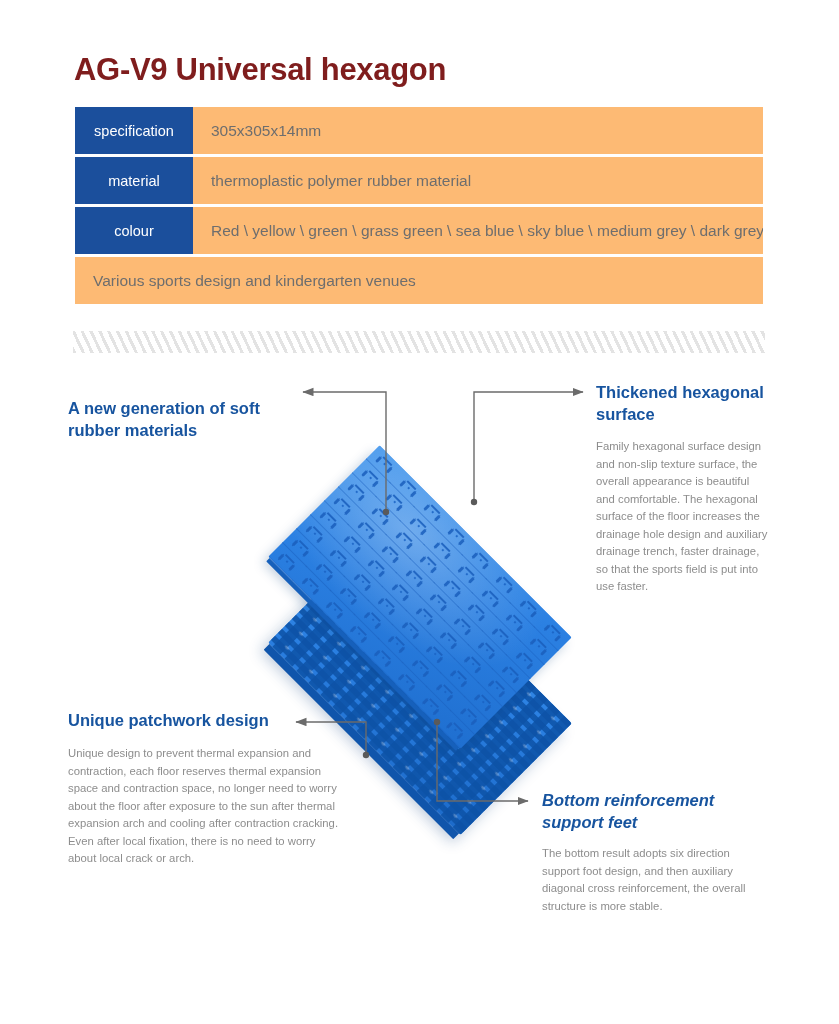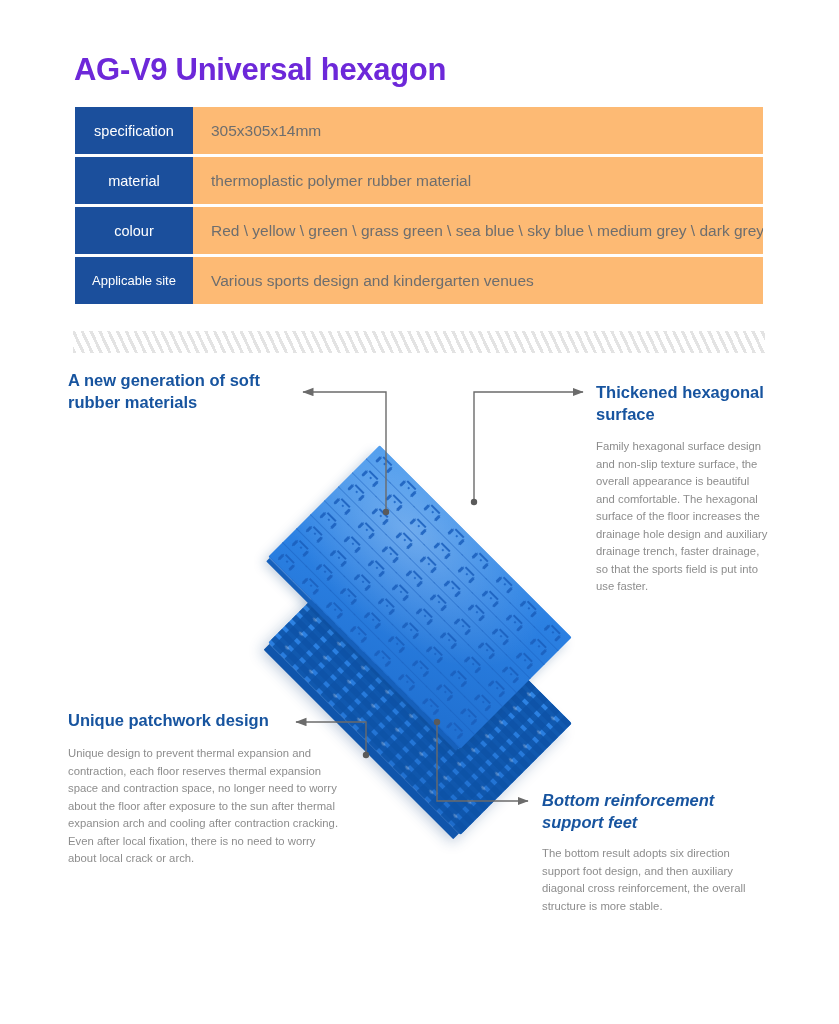--- a/index.html
+++ b/index.html
@@ -21,21 +21,21 @@
   }
 
   
   .page-title {
     position: absolute;
     left: 74px;
     top: 52px;
     font-size: 31px;
     font-weight: bold;
     letter-spacing: -0.3px;
-    color: #6d28d9;
+    color: #7f1d1d;
     white-space: nowrap;
   }
 
   
   .spec-table {
     position: absolute;
     left: 75px;
     top: 107px;
     width: 688px;
   }
@@ -166,21 +166,21 @@
     font-weight: bold;
     line-height: 1.33;
   }
   .callout-body {
     position: absolute;
     color: #8d8d8d;
     font-size: 11.3px;
     line-height: 1.55;
   }
 
-  .c1-title { left: 68px; top: 370px; width: 215px; }
+  .c1-title { left: 68px; top: 398px; width: 215px; }
   .c1-body  { left: 68px; top: 438px; width: 170px; }
 
   .c2-title { left: 596px; top: 382px; width: 185px; }
   .c2-body  { left: 596px; top: 438px; width: 175px; }
 
   .c3-title { left: 68px; top: 710px; width: 260px; }
   .c3-body  { left: 68px; top: 745px; width: 272px; }
 
   .c4-title { left: 542px; top: 790px; width: 210px; font-style: italic; }
   .c4-body  { left: 542px; top: 845px; width: 226px; }
@@ -212,21 +212,20 @@
       <div class="spec-label">material</div>
       <div class="spec-value">thermoplastic polymer rubber material</div>
     </div>
 
     <div class="spec-row">
       <div class="spec-label">colour</div>
       <div class="spec-value">Red \ yellow \ green \ grass green \ sea blue \ sky blue \ medium grey \ dark grey</div>
     </div>
 
     <div class="spec-row narrow-label">
-      <div class="spec-label">Applicable site</div>
       <div class="spec-value">Various sports design and kindergarten venues</div>
     </div>
 
   </div>
 
   <div class="hatch-divider"></div>
 
   <div class="product-stage">
     <div class="tile tile-bottom">
       <div class="tile-inner">

